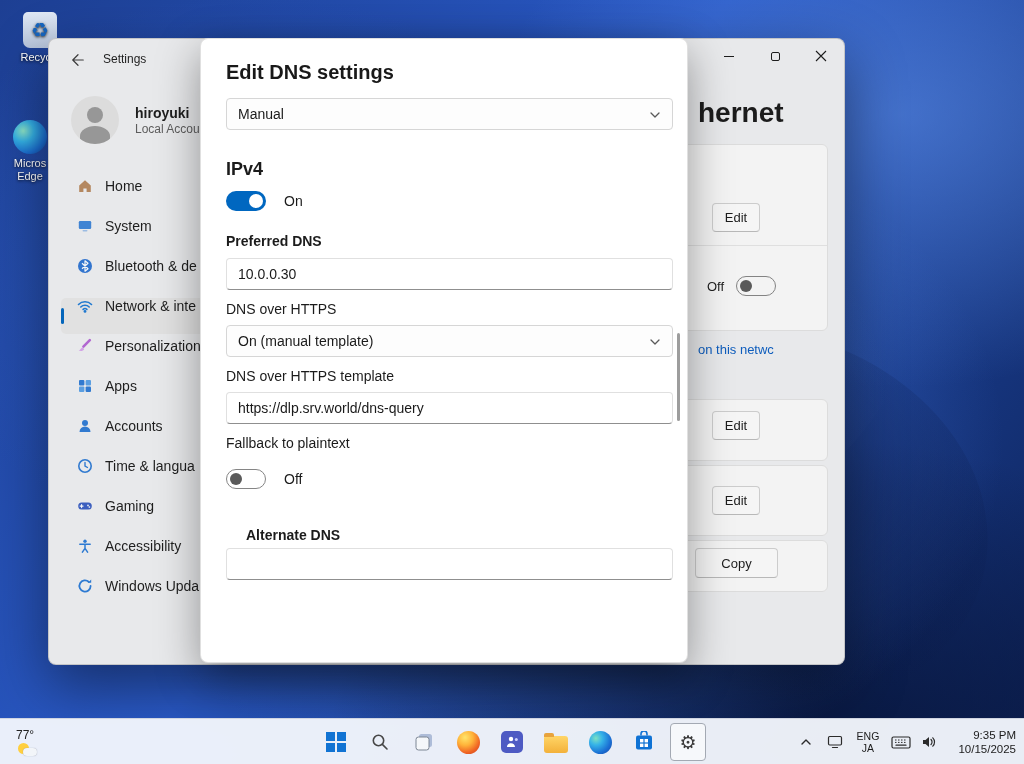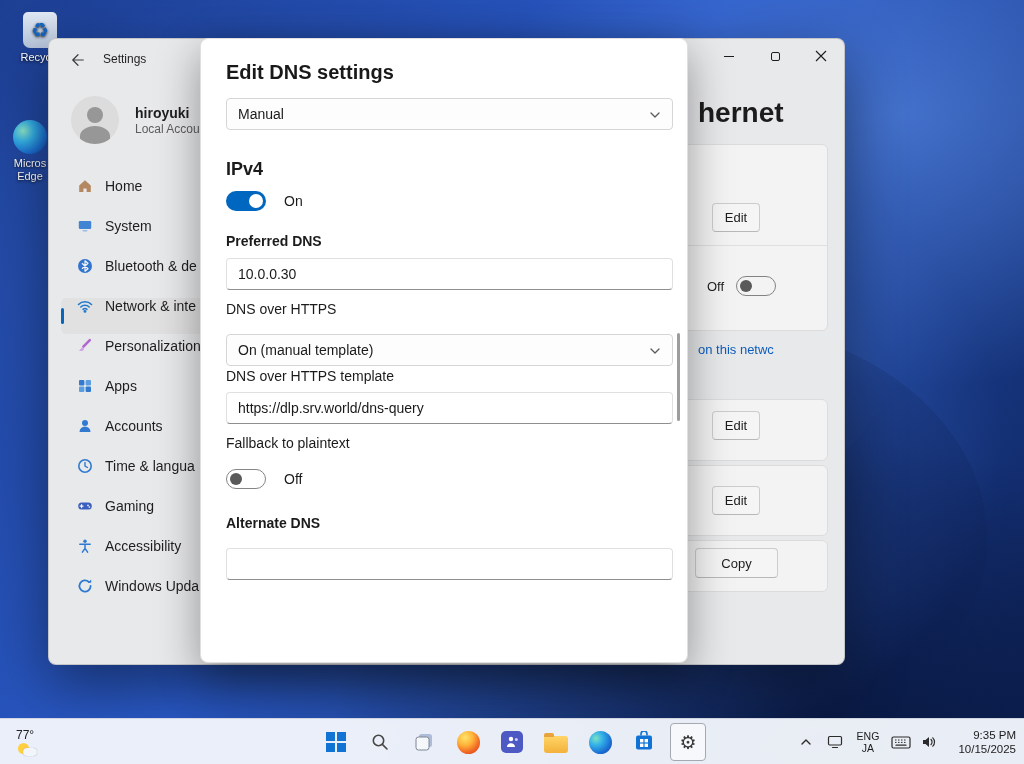--- a/index.html
+++ b/index.html
@@ -87,21 +87,21 @@
   .toggle.off .knob { position:absolute; left:3px; top:3px; width:12px; height:12px; border-radius:50%; background:#5a5a5a; }
 
   
   #dialog { position:absolute; z-index:5; left:200px; top:38px; width:488px; height:625px; background:#fff;
     border-radius:8px; box-shadow:0 14px 44px rgba(0,0,0,.38); border:1px solid rgba(0,0,0,.12); }
   #dialog-title { position:absolute; left:25px; top:22px; font-size:20px; font-weight:600; color:#191919; }
   .selectbox { position:absolute; left:25px; width:447px; height:32px; background:#fdfdfd; border:1px solid #d6d6d6;
     border-radius:4px; display:flex; align-items:center; padding:0 11px; font-size:14px; }
   .selectbox .chev { position:absolute; right:12px; top:13px; }
   #dlg-mode { top:59px; }
-  #dlg-doh-select { top:295px; }
+  #dlg-doh-select { top:286px; }
   .dlg-label { position:absolute; left:25px; font-size:14px; }
   .dlg-label.bold { font-weight:bold; }
   #lbl-ipv4 { top:120px; font-size:18px; font-weight:bold; }
   #dlg-ipv4-row { position:absolute; left:25px; top:152px; display:flex; align-items:center; gap:18px; }
   #dlg-fallback-row { position:absolute; left:25px; top:430px; display:flex; align-items:center; gap:18px; }
   .toggle-lbl { font-size:14px; }
   .field { position:absolute; left:25px; width:447px; height:32px; background:#fff; border:1px solid #e0e0e0;
     border-bottom:1px solid #8f8f8f; border-radius:4px; padding:0 11px; font-size:14px; color:#1a1a1a; font-family:inherit; outline:none; }
   #fld-preferred { top:219px; }
   #fld-template { top:353px; }
@@ -353,21 +353,21 @@
   <input class="field" id="fld-template" type="text" value="https://dlp.srv.world/dns-query" style="">
 
   <div class="dlg-label" style="top:396px;">Fallback to plaintext</div>
   <div id="dlg-fallback-row">
     <div class="toggle off">
         <div class="knob"></div>
       </div>
     <span class="toggle-lbl">Off</span>
   </div>
 
-  <div class="dlg-label bold" style="top:476px;">Alternate DNS</div>
+  <div class="dlg-label bold" style="top:488px;margin-left:20px;">Alternate DNS</div>
   <input class="field" id="fld-alternate" type="text" style="">
 
   <div id="dlg-scrollbar"></div>
 
 </div>
 
 <div id="taskbar">
   <div id="weather">
     <span id="weather-temp">77°</span>
     <span class="sun-cloud">

